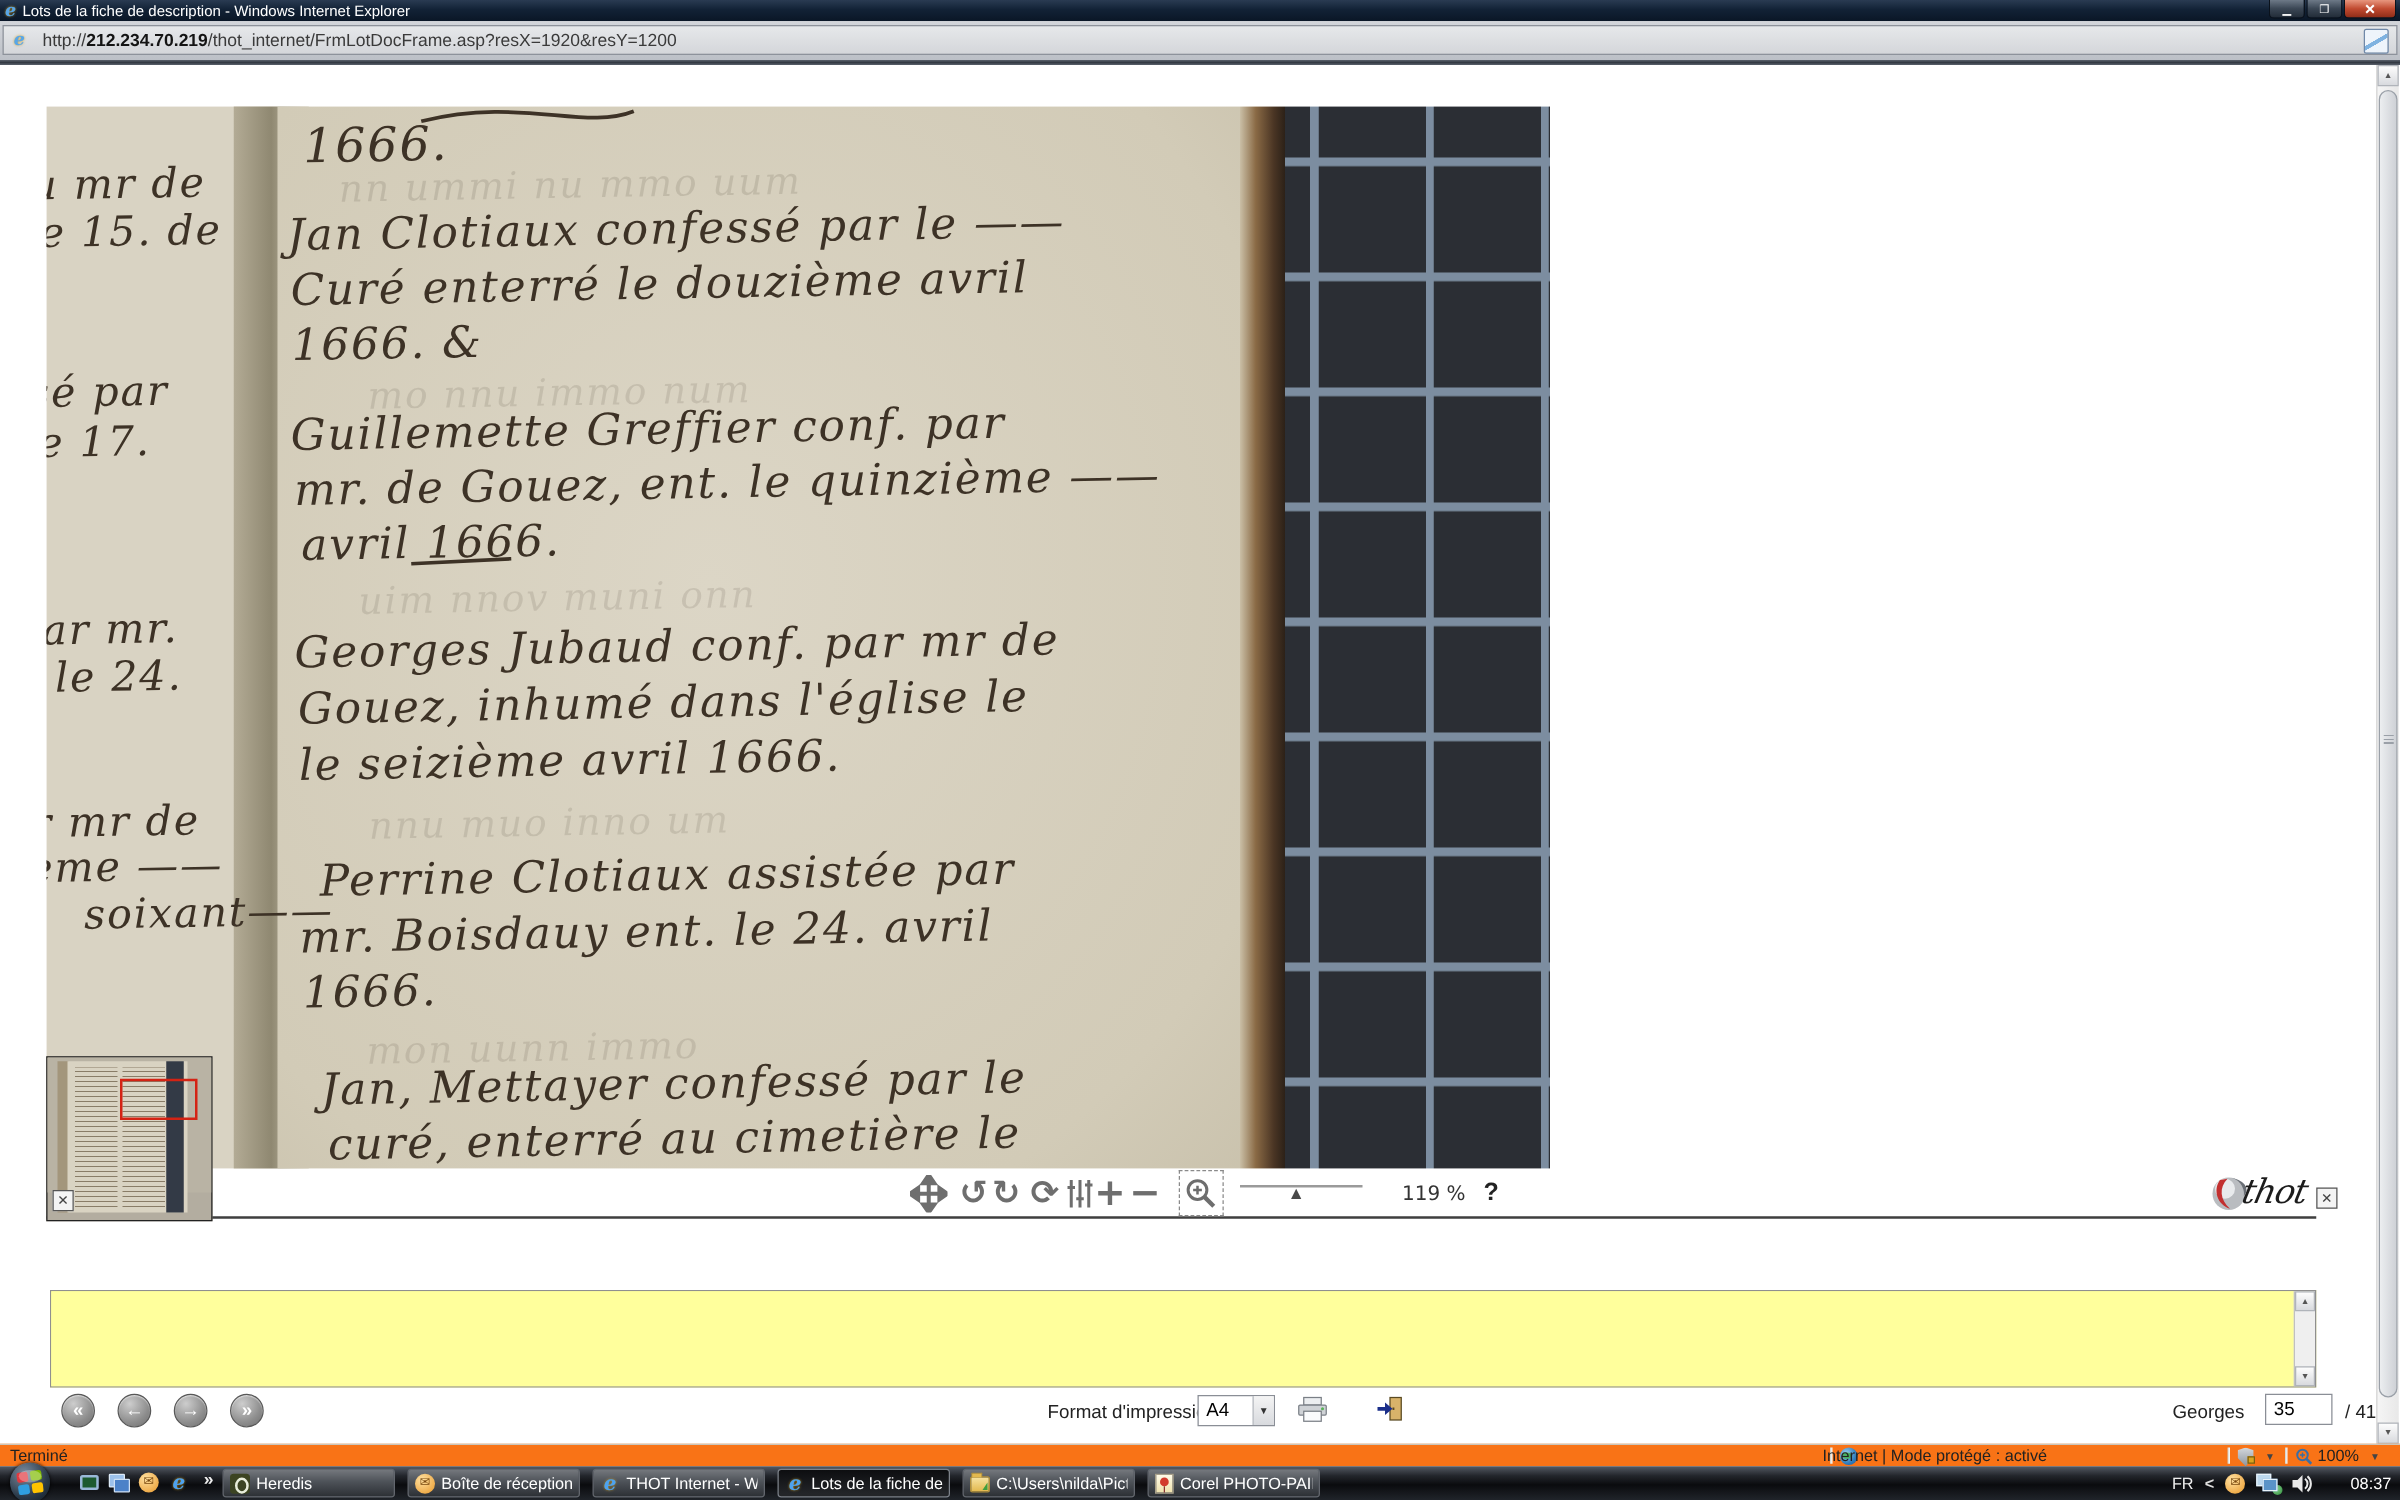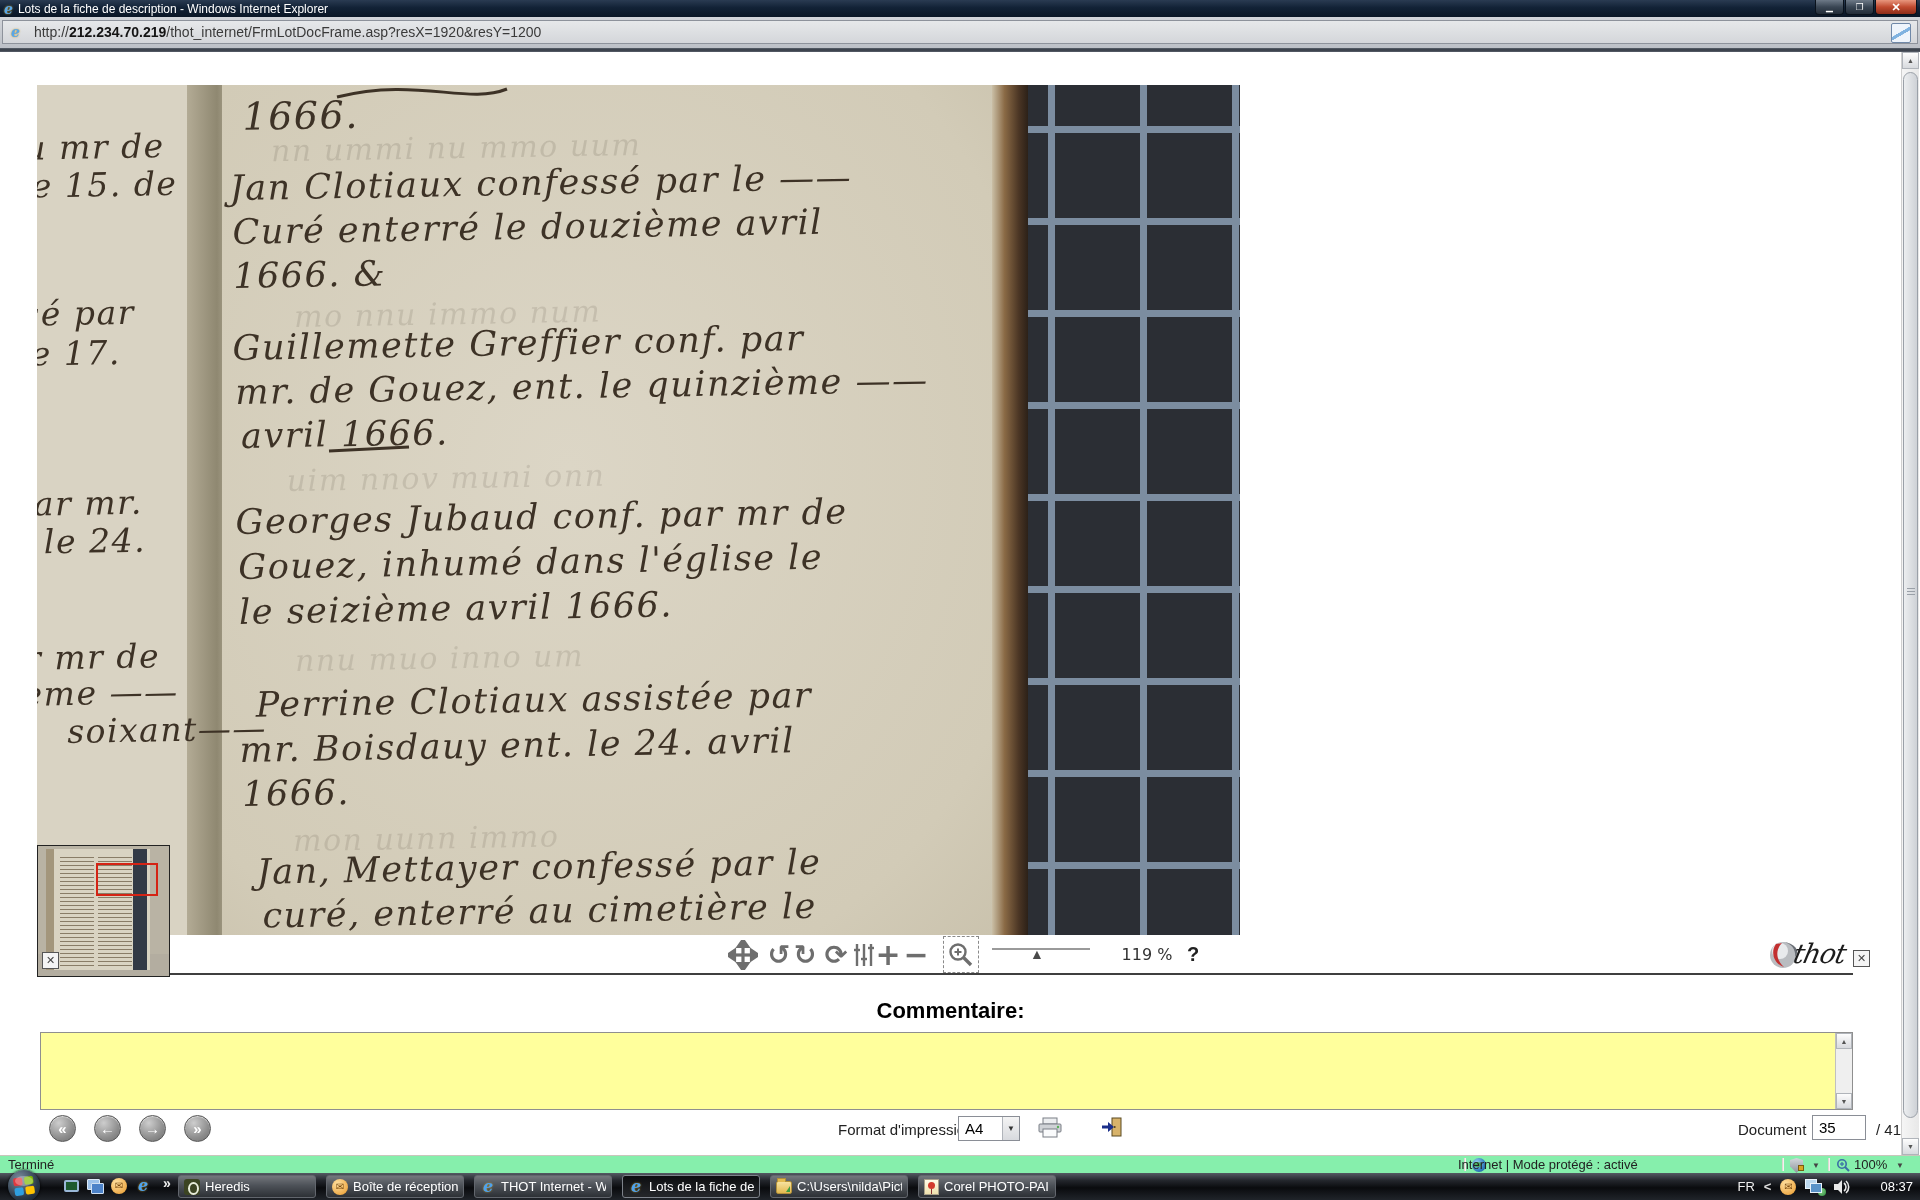--- a/index.html
+++ b/index.html
@@ -115,21 +115,21 @@
   
   #main-scroll { position:absolute; right:1px; top:0px; width:18px; height:1103px;
     background:linear-gradient(90deg,#f5f5f5,#e8e8e8); border-left:1px solid #d0d0d0; }
   #main-scroll .sbtn { width:17px; height:17px; }
   #main-thumb { position:absolute; left:1px; top:20px; width:15px; height:1046px; border-radius:8px;
     background:linear-gradient(90deg,#eceef0,#ced1d6); border:1px solid #9aa0a8; }
   #main-thumb .grip { position:absolute; left:3px; top:515px; width:8px; height:8px;
     background:repeating-linear-gradient(#9aa0a8 0 1px, transparent 1px 3px); }
 
   
-  #statusbar { position:absolute; left:0; top:1155px; width:1920px; height:18px; background:#86efac;
+  #statusbar { position:absolute; left:0; top:1155px; width:1920px; height:18px; background:#f97316;
     border-top:1px solid #c9c6bc; font-size:13px; color:#222; }
   #status-left { position:absolute; left:8px; top:1px; }
   .ssep { position:absolute; top:2px; bottom:2px; width:2px;
     background:linear-gradient(90deg,#cfccc2,#fff); }
   #status-zone { position:absolute; left:1432px; top:1px;margin-left:26px; }
   .globe-icon { position:absolute; left:1472px; top:2px; width:14px; height:14px; border-radius:50%;
     background:radial-gradient(circle at 35% 35%, #9fd4f0, #2e7bbd 62%, #1d5a94); }
   .globe-icon::after { content:""; position:absolute; left:2px; top:4px; width:7px; height:5px;
     border-radius:50%; background:#3fae4a; opacity:.85; }
   .shield-icon { position:absolute; left:1790px; top:2px; width:13px; height:15px;
@@ -355,21 +355,20 @@
       <svg width="30" height="30" viewBox="0 0 30 30">
         <circle cx="15" cy="15" r="13" fill="#b9bcc0"></circle>
         <circle cx="12" cy="11" r="8" fill="#e8eaec"></circle>
         <path d="M8 4 C 2 12, 6 24, 16 27 C 8 20, 7 10, 14 3 Z" fill="#c23030"></path>
         <path d="M15 2 A13 13 0 0 1 27 17 A16 10 0 0 0 15 2 Z" fill="#6a6f76"></path>
       </svg>
       <span class="script">thot</span>
     </div>
     <div class="xbox" id="viewer-x">✕</div>
 
-    <div id="comment-label">Commentaire:</div>
     <div id="comment-box">
       <textarea id="comment-input" placeholder="" style=""></textarea>
       <div class="vscroll">
         <div class="sbtn up">▲</div>
         <div class="sbtn dn">▼</div>
       </div>
     </div>
 
     <div class="navbtn" style="left:49px;">«</div>
     <div class="navbtn" style="left:94px;">←</div>
@@ -391,21 +390,21 @@
     </div>
     <div id="exit">
       <svg width="24" height="24" viewBox="0 0 24 24">
         <rect x="12" y="3" width="9" height="18" fill="#d8b36a" stroke="#5a4a22"></rect>
         <line x1="14" y1="12" x2="15.5" y2="12" stroke="#5a4a22" stroke-width="2"></line>
         <line x1="2" y1="12" x2="9" y2="12" stroke="#1b2f8a" stroke-width="3"></line>
         <polygon points="8,7 8,17 14,12" fill="#1b2f8a"></polygon>
       </svg>
     </div>
 
-    <div id="doc-label">Document</div>
+    <div id="doc-label">Georges</div>
     <input id="doc-input" value="35" style="">
     <div id="doc-total">/ 41</div>
 
     <div id="main-scroll">
       <div class="sbtn up">▲</div>
       <div class="sbtn dn">▼</div>
       <div id="main-thumb">
           <div class="grip"></div>
         </div>
     </div>

